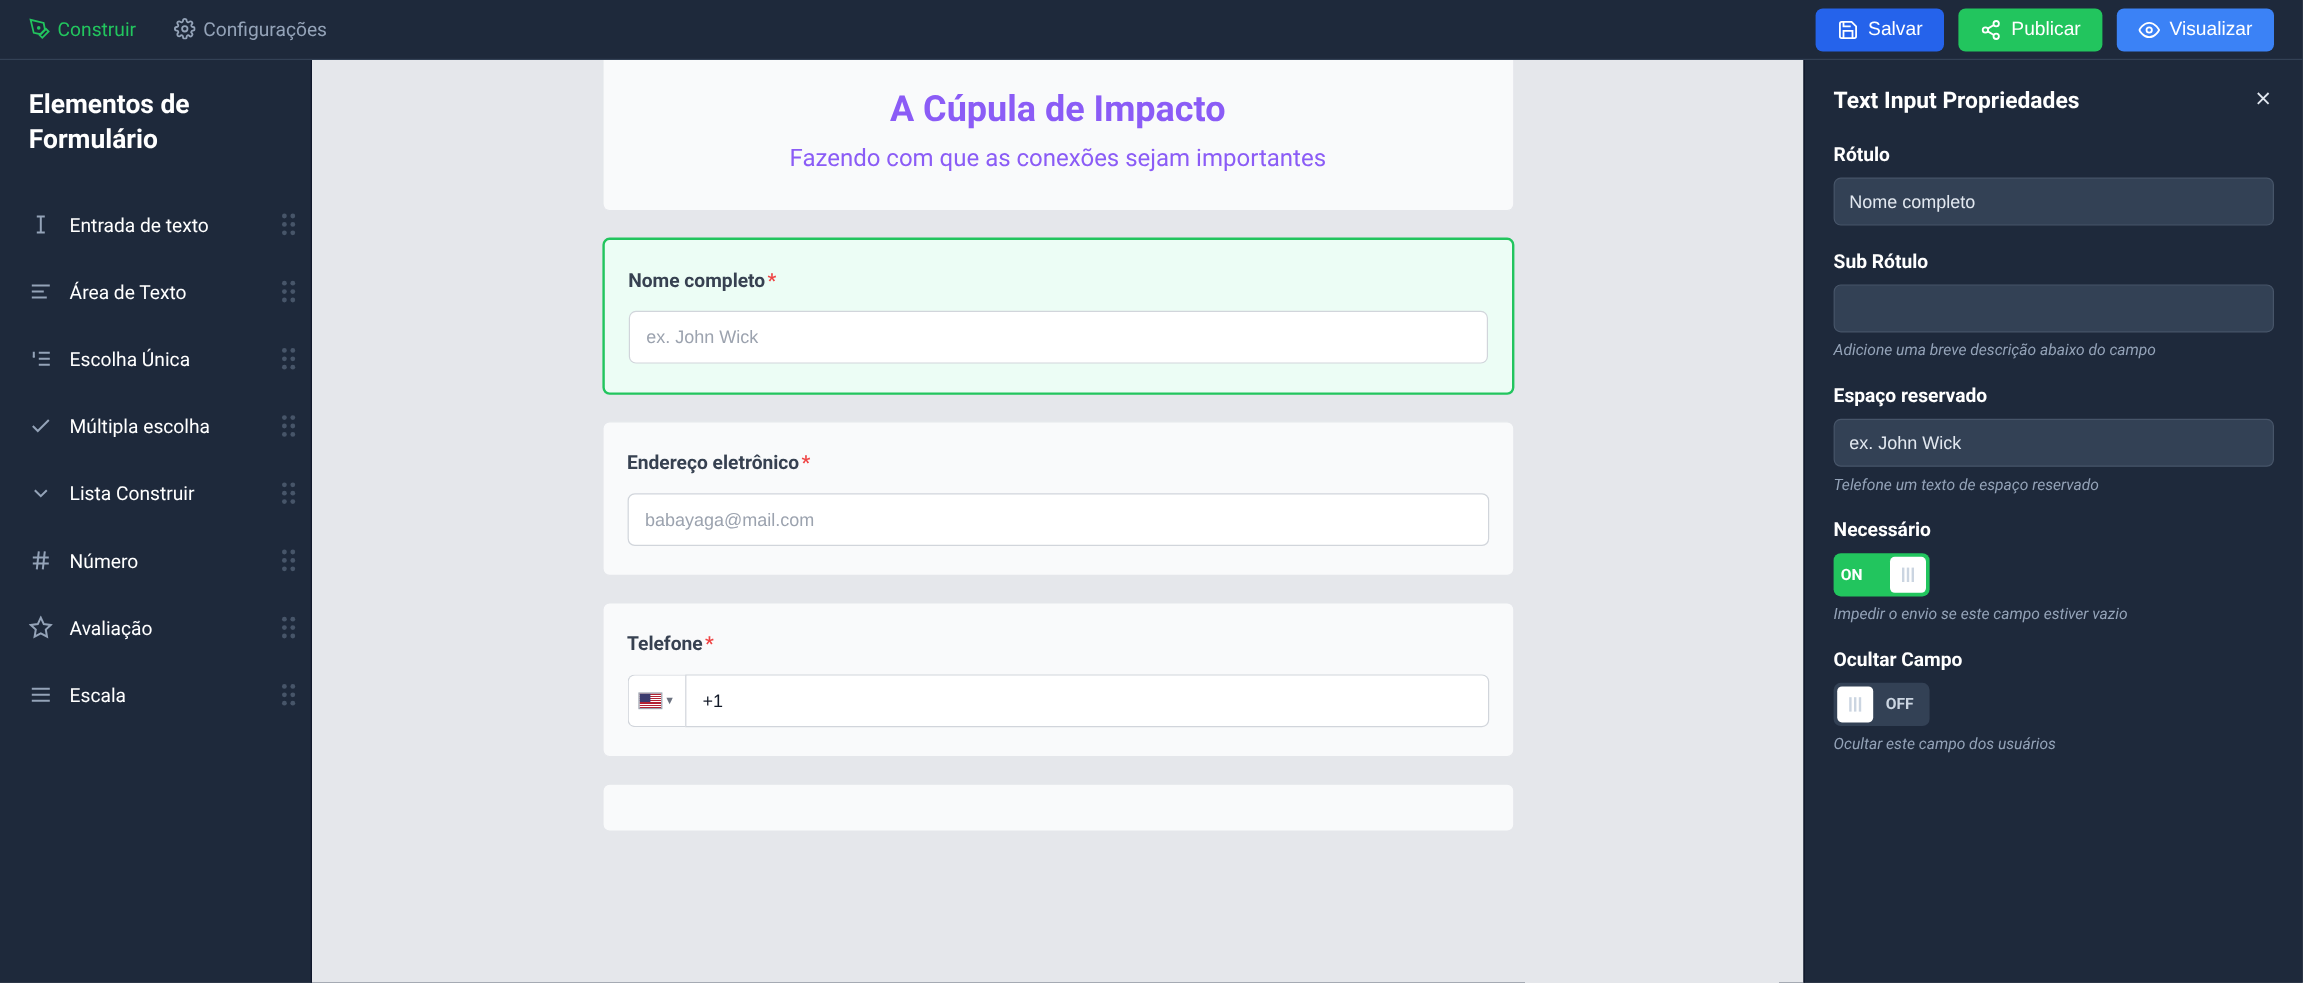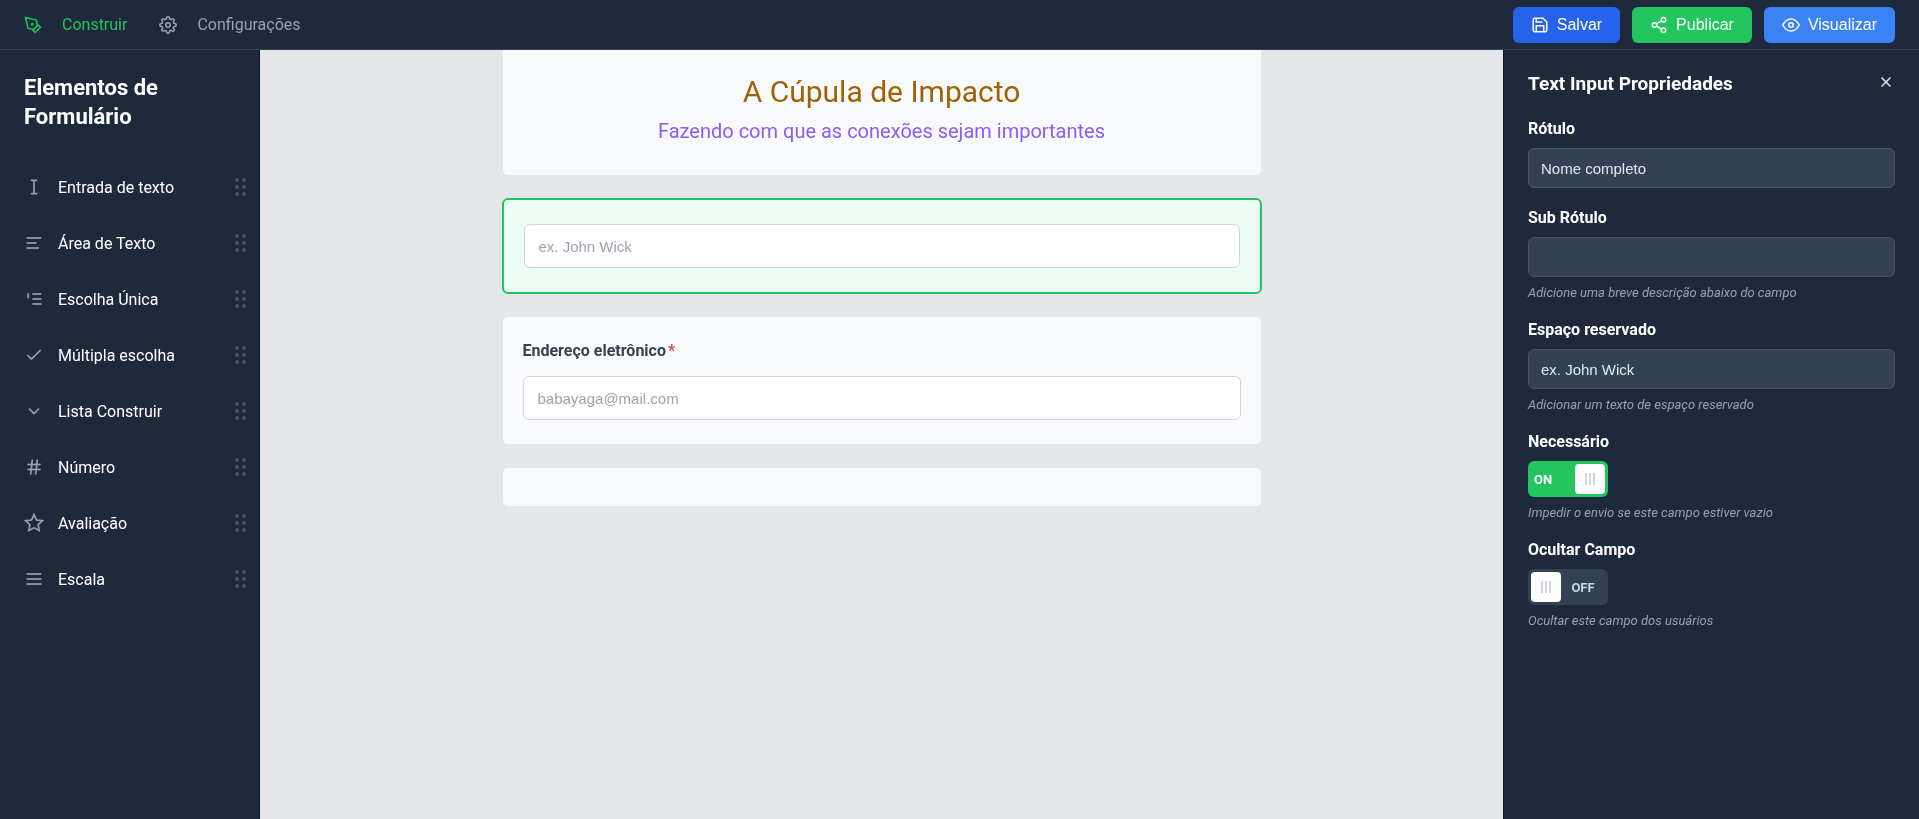--- a/index.html
+++ b/index.html
@@ -16,21 +16,21 @@
     height: 50px;
     display: flex;
     align-items: center;
     justify-content: space-between;
     padding: 0 24px;
     border-bottom: 1px solid #334155;
     background: #1e293b;
   }
   .topbar-left { display: flex; align-items: center; gap: 32px; }
   .topbar-left a {
-    display: flex; align-items: flex-end; gap: 20px;
+    display: flex; align-items: flex-start; gap: 6px;
     font-size: 16px; text-decoration: none;
     cursor: pointer;
   }
   .topbar-left a svg { width: 18px; height: 18px; }
   .build-link { color: #22c55e; }
   .settings-link { color: #94a3b8; }
   .topbar-right { display: flex; align-items: center; gap: 12px; }
   .btn {
     display: flex; align-items: center; gap: 8px;
     height: 36px; padding: 0 18px;
@@ -86,21 +86,21 @@
   }
   .form-header {
     background: #f9fafb;
     text-align: center;
     border: 1px solid #e5e7eb;
     border-top: none;
     border-radius: 0 0 6px 6px;
     padding: 24px 20px 32px 20px;
     margin-bottom: 22px;
   }
-  .form-title { font-size: 30px; font-weight: 400; color: #a16207; margin-bottom: 10px; }
+  .form-title { font-size: 30px; font-weight: 700; color: #8b5cf6; margin-bottom: 10px; }
   .form-subtitle { font-size: 20px; color: #8b5cf6; }
 
   .field-card {
     background: #f9fafb;
     border: 1px solid #e5e7eb;
     border-radius: 6px;
     padding: 24px 20px;
     margin-bottom: 22px;
   }
   .field-card.selected {
@@ -402,30 +402,45 @@
 
   <main class="canvas">
     <div class="form-col">
 
       <div class="form-header">
         <div class="form-title">A Cúpula de Impacto</div>
         <div class="form-subtitle">Fazendo com que as conexões sejam importantes</div>
       </div>
 
       <div class="field-card selected">
+        <div class="field-label">
+          <span>Nome completo</span><span class="req">*</span>
+        </div>
         <input class="field-input" placeholder="ex. John Wick" style="">
       </div>
 
       <div class="field-card">
         <div class="field-label">
           <span>Endereço eletrônico</span><span class="req">*</span>
         </div>
         <input class="field-input" placeholder="babayaga@mail.com" style="">
       </div>
 
+      <div class="field-card">
+        <div class="field-label">
+          <span>Telefone</span><span class="req">*</span>
+        </div>
+        <div class="phone-row">
+          <div class="phone-flag">
+            <span class="flag-us"></span>
+            <span class="caret">▼</span>
+          </div>
+          <input class="phone-num" value="+1" style="">
+        </div>
+      </div>
 
       <div class="field-card" style="height:40px; padding:16px 20px;"></div>
 
     </div>
   </main>
 
   <aside class="right-panel">
     <div class="right-header">
       <div class="right-title">Text Input Propriedades</div>
       <button class="close-btn">
@@ -443,21 +458,21 @@
 
     <div class="prop-group">
       <label class="prop-label">Sub Rótulo</label>
       <input class="prop-input" style="">
       <div class="prop-hint">Adicione uma breve descrição abaixo do campo</div>
     </div>
 
     <div class="prop-group">
       <label class="prop-label">Espaço reservado</label>
       <input class="prop-input" value="ex. John Wick" style="">
-      <div class="prop-hint">Adicionar um texto de espaço reservado</div>
+      <div class="prop-hint">Telefone um texto de espaço reservado</div>
     </div>
 
     <div class="prop-group">
       <label class="prop-label">Necessário</label>
       <div class="toggle on">
         <span class="tlabel">ON</span>
         <span class="knob">
             <span class="knob-lines">
               <span></span>
               <span></span>

